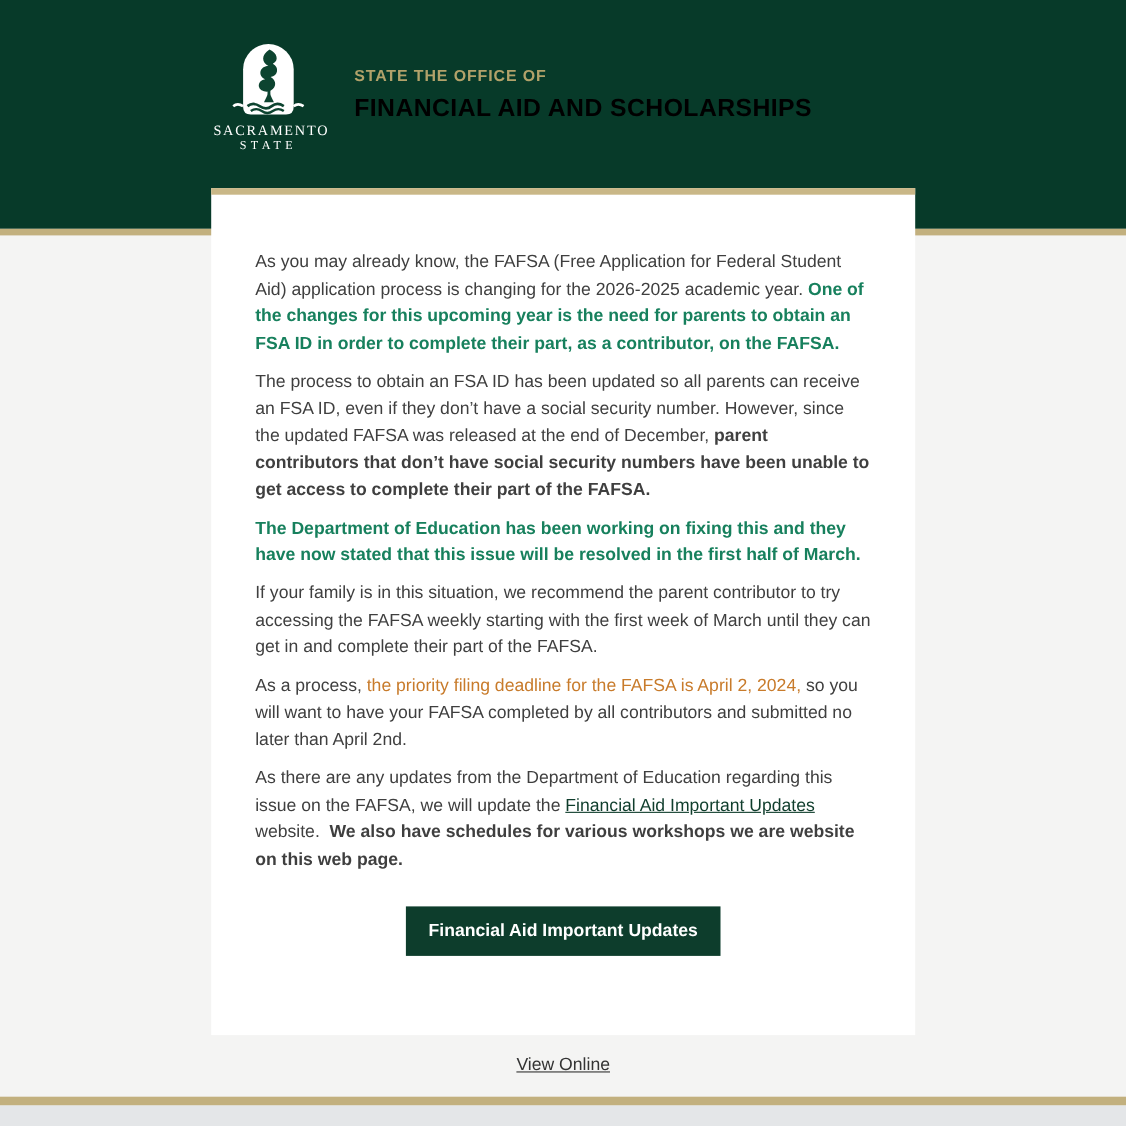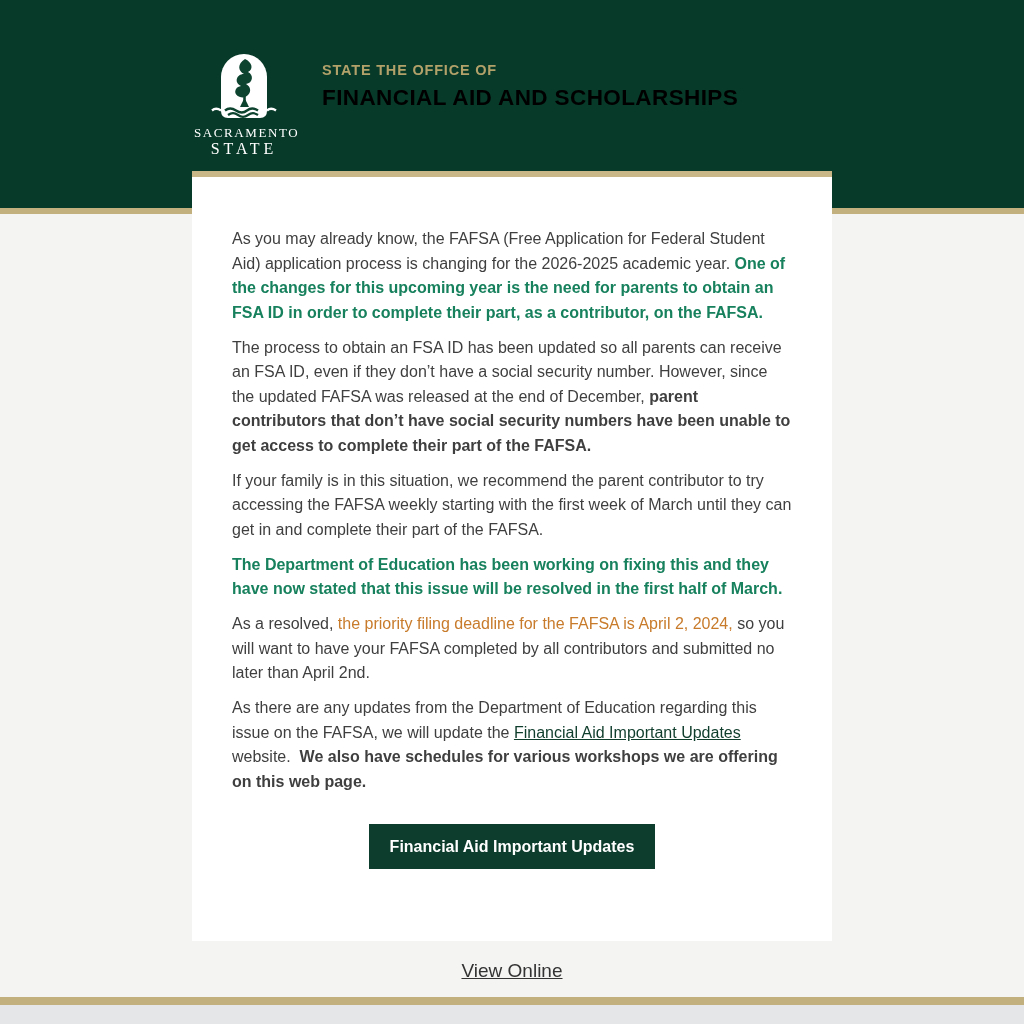--- a/index.html
+++ b/index.html
@@ -22,25 +22,25 @@
     background:var(--page-bg);
     font-family:"Liberation Sans", sans-serif;
     color:var(--body-text);
   }
   .header-band{position:absolute;left:0;top:0;width:1024px;height:208px;background:var(--header-green);}
   .header-gold-line{position:absolute;left:0;top:208px;width:1024px;height:6px;background:var(--gold);}
   .bottom-gold-bar{position:absolute;left:0;top:997px;width:1024px;height:8px;background:var(--gold);}
   .bottom-strip{position:absolute;left:0;top:1005px;width:1024px;height:19px;background:var(--bottom-strip);}
 
   
-  .logo-block{position:absolute;left:194px;top:52px;width:100px;text-align:center;}
+  .logo-block{position:absolute;left:194px;top:38px;width:100px;text-align:center;}
   .logo-art{position:relative;width:66px;height:70px;margin:0 auto;}
   .logo-wordmark{font-family:"Liberation Serif", serif;color:#fff;line-height:1.05;margin-top:4px;}
   .logo-line1{font-size:13px;letter-spacing:1.6px;}
-  .logo-line2{font-size:16px;letter-spacing:4px;margin-top:1px;}
+  .logo-line2{font-size:11px;letter-spacing:4px;margin-top:1px;}
 
   
   .header-text{position:absolute;left:322px;top:62px;}
   .eyebrow{color:var(--eyebrow-gold);font-weight:bold;font-size:14.5px;letter-spacing:0.8px;}
   .header-title{color:#000000;font-weight:bold;font-size:22.5px;letter-spacing:0.4px;margin-top:7px;white-space:nowrap;}
 
   
   .card{
     position:absolute;left:192px;top:171px;width:640px;height:770px;
     background:#ffffff;border-top:6px solid var(--card-border-gold);
@@ -55,21 +55,21 @@
 
   .button-row{text-align:center;margin-top:30px;}
   .cta-button{
     display:inline-block;background:var(--button-green);color:#ffffff;
     font-weight:bold;font-size:16px;line-height:19px;
     padding:13px 21px;border:none;cursor:pointer;
     font-family:"Liberation Sans", sans-serif;
   }
 
   .view-online-row{position:absolute;left:0;top:960px;width:1024px;text-align:center;}
-  .view-online-row a{color:#333333;font-size:19px;text-decoration:underline;cursor:pointer;}
+  .view-online-row a{color:#333333;font-size:16px;text-decoration:underline;cursor:pointer;}
 </style>
 </head>
 <body>
 
 <div class="header-band"></div>
 <div class="header-gold-line"></div>
 
 <div class="logo-block">
   <div class="logo-art">
     <svg width="66" height="70" viewBox="0 0 66 70" aria-hidden="true">
@@ -96,24 +96,24 @@
 
 <div class="header-text">
   <div class="eyebrow">STATE THE OFFICE OF</div>
   <div class="header-title">FINANCIAL AID AND SCHOLARSHIPS</div>
 </div>
 
 <div class="card">
   <div class="card-content">
       <p><span class="run-normal">As you may already know, the FAFSA (Free Application for Federal Student Aid) application process is changing for the 2026-2025 academic year. </span><span class="run-green-bold">One of the changes for this upcoming year is the need for parents to obtain an FSA ID in order to complete their part, as a contributor, on the FAFSA.</span></p>
       <p><span class="run-normal">The process to obtain an FSA ID has been updated so all parents can receive an FSA ID, even if they don’t have a social security number. However, since the updated FAFSA was released at the end of December, </span><span class="run-bold">parent contributors that don’t have social security numbers have been unable to get access to complete their part of the FAFSA.</span></p>
+      <p><span class="run-green-bold">The Department of Education has been working on fixing this and they have now stated that this issue will be resolved in the first half of March.</span></p>
       <p><span class="run-normal">If your family is in this situation, we recommend the parent contributor to try accessing the FAFSA weekly starting with the first week of March until they can get in and complete their part of the FAFSA.</span></p>
-      <p><span class="run-green-bold">The Department of Education has been working on fixing this and they have now stated that this issue will be resolved in the first half of March.</span></p>
-      <p><span class="run-normal">As a resolved, </span><span class="run-orange-bold">the priority filing deadline for the FAFSA is April 2, 2024,</span><span class="run-normal"> so you will want to have your FAFSA completed by all contributors and submitted no later than April 2nd.</span></p>
-      <p><span class="run-normal">As there are any updates from the Department of Education regarding this issue on the FAFSA, we will update the </span><a class="run-link">Financial Aid Important Updates</a><span class="run-normal"> website.&nbsp; </span><span class="run-bold">We also have schedules for various workshops we are offering on this web page.</span></p>
+      <p><span class="run-normal">As a process, </span><span class="run-orange-bold">the priority filing deadline for the FAFSA is April 2, 2024,</span><span class="run-normal"> so you will want to have your FAFSA completed by all contributors and submitted no later than April 2nd.</span></p>
+      <p><span class="run-normal">As there are any updates from the Department of Education regarding this issue on the FAFSA, we will update the </span><a class="run-link">Financial Aid Important Updates</a><span class="run-normal"> website.&nbsp; </span><span class="run-bold">We also have schedules for various workshops we are website on this web page.</span></p>
     </div>
   <div class="button-row">
     <button class="cta-button">Financial Aid Important Updates</button>
   </div>
 </div>
 
 <div class="view-online-row">
   <a>View Online</a>
 </div>
 

